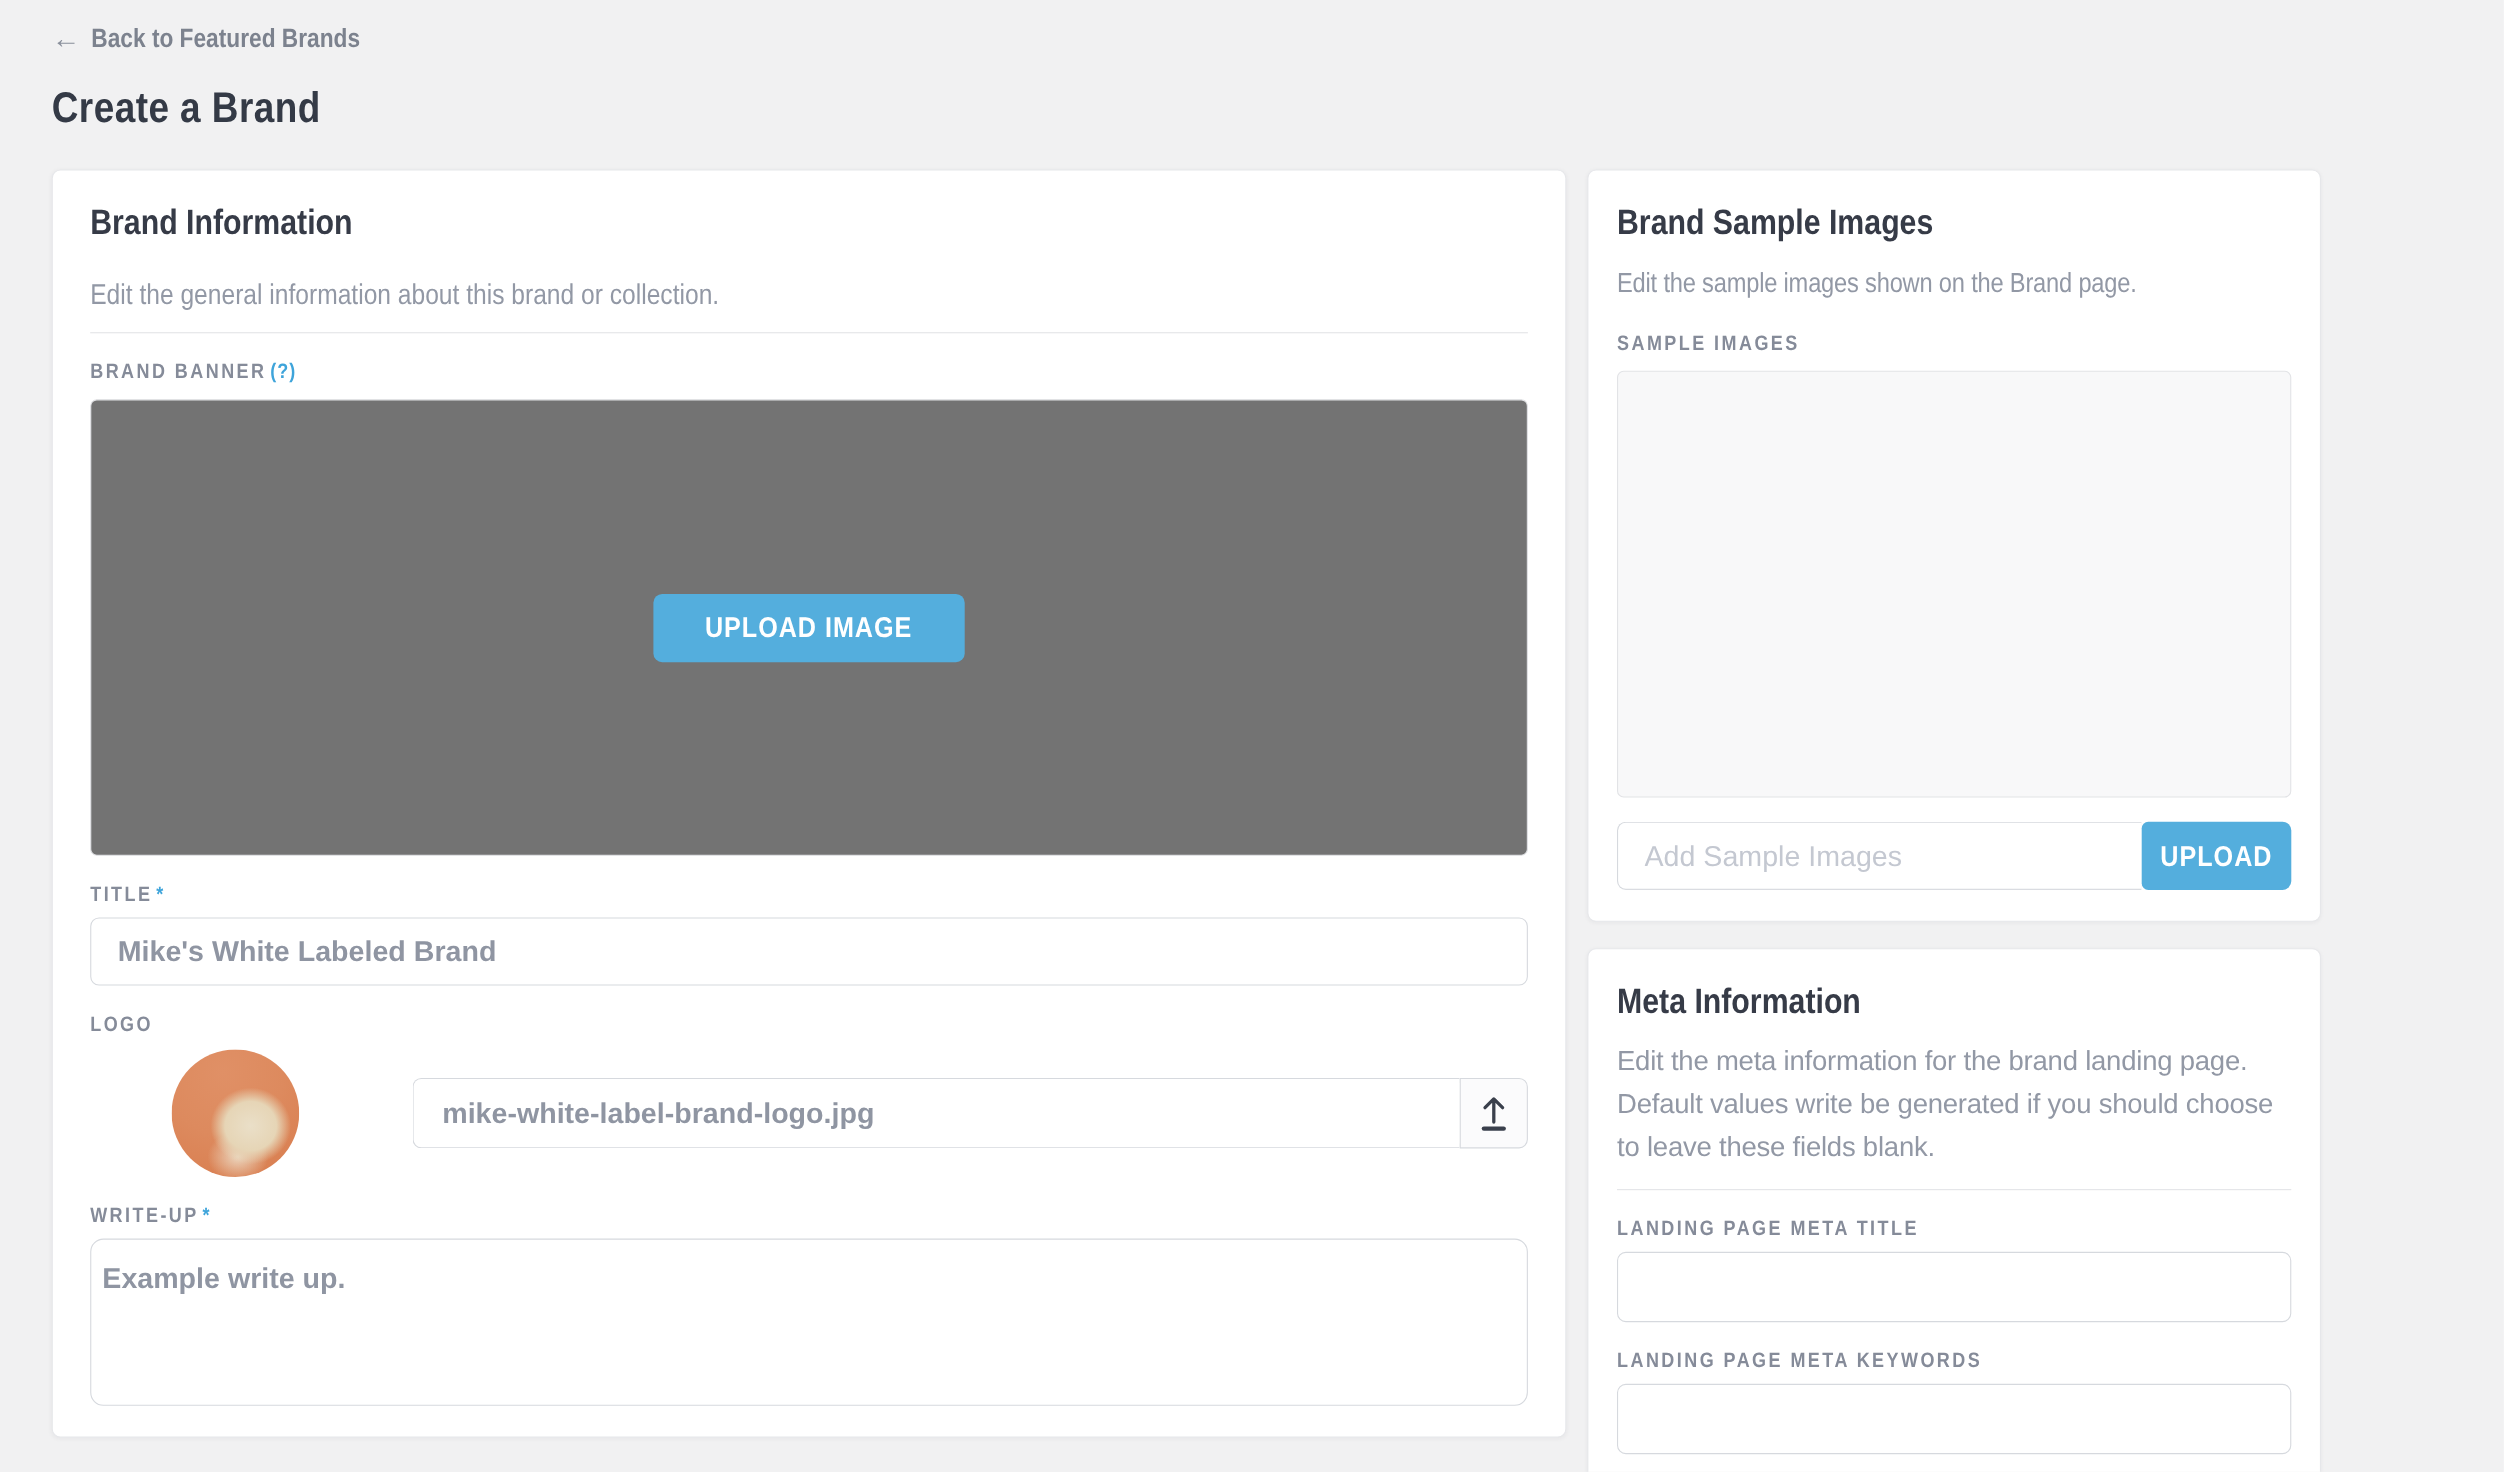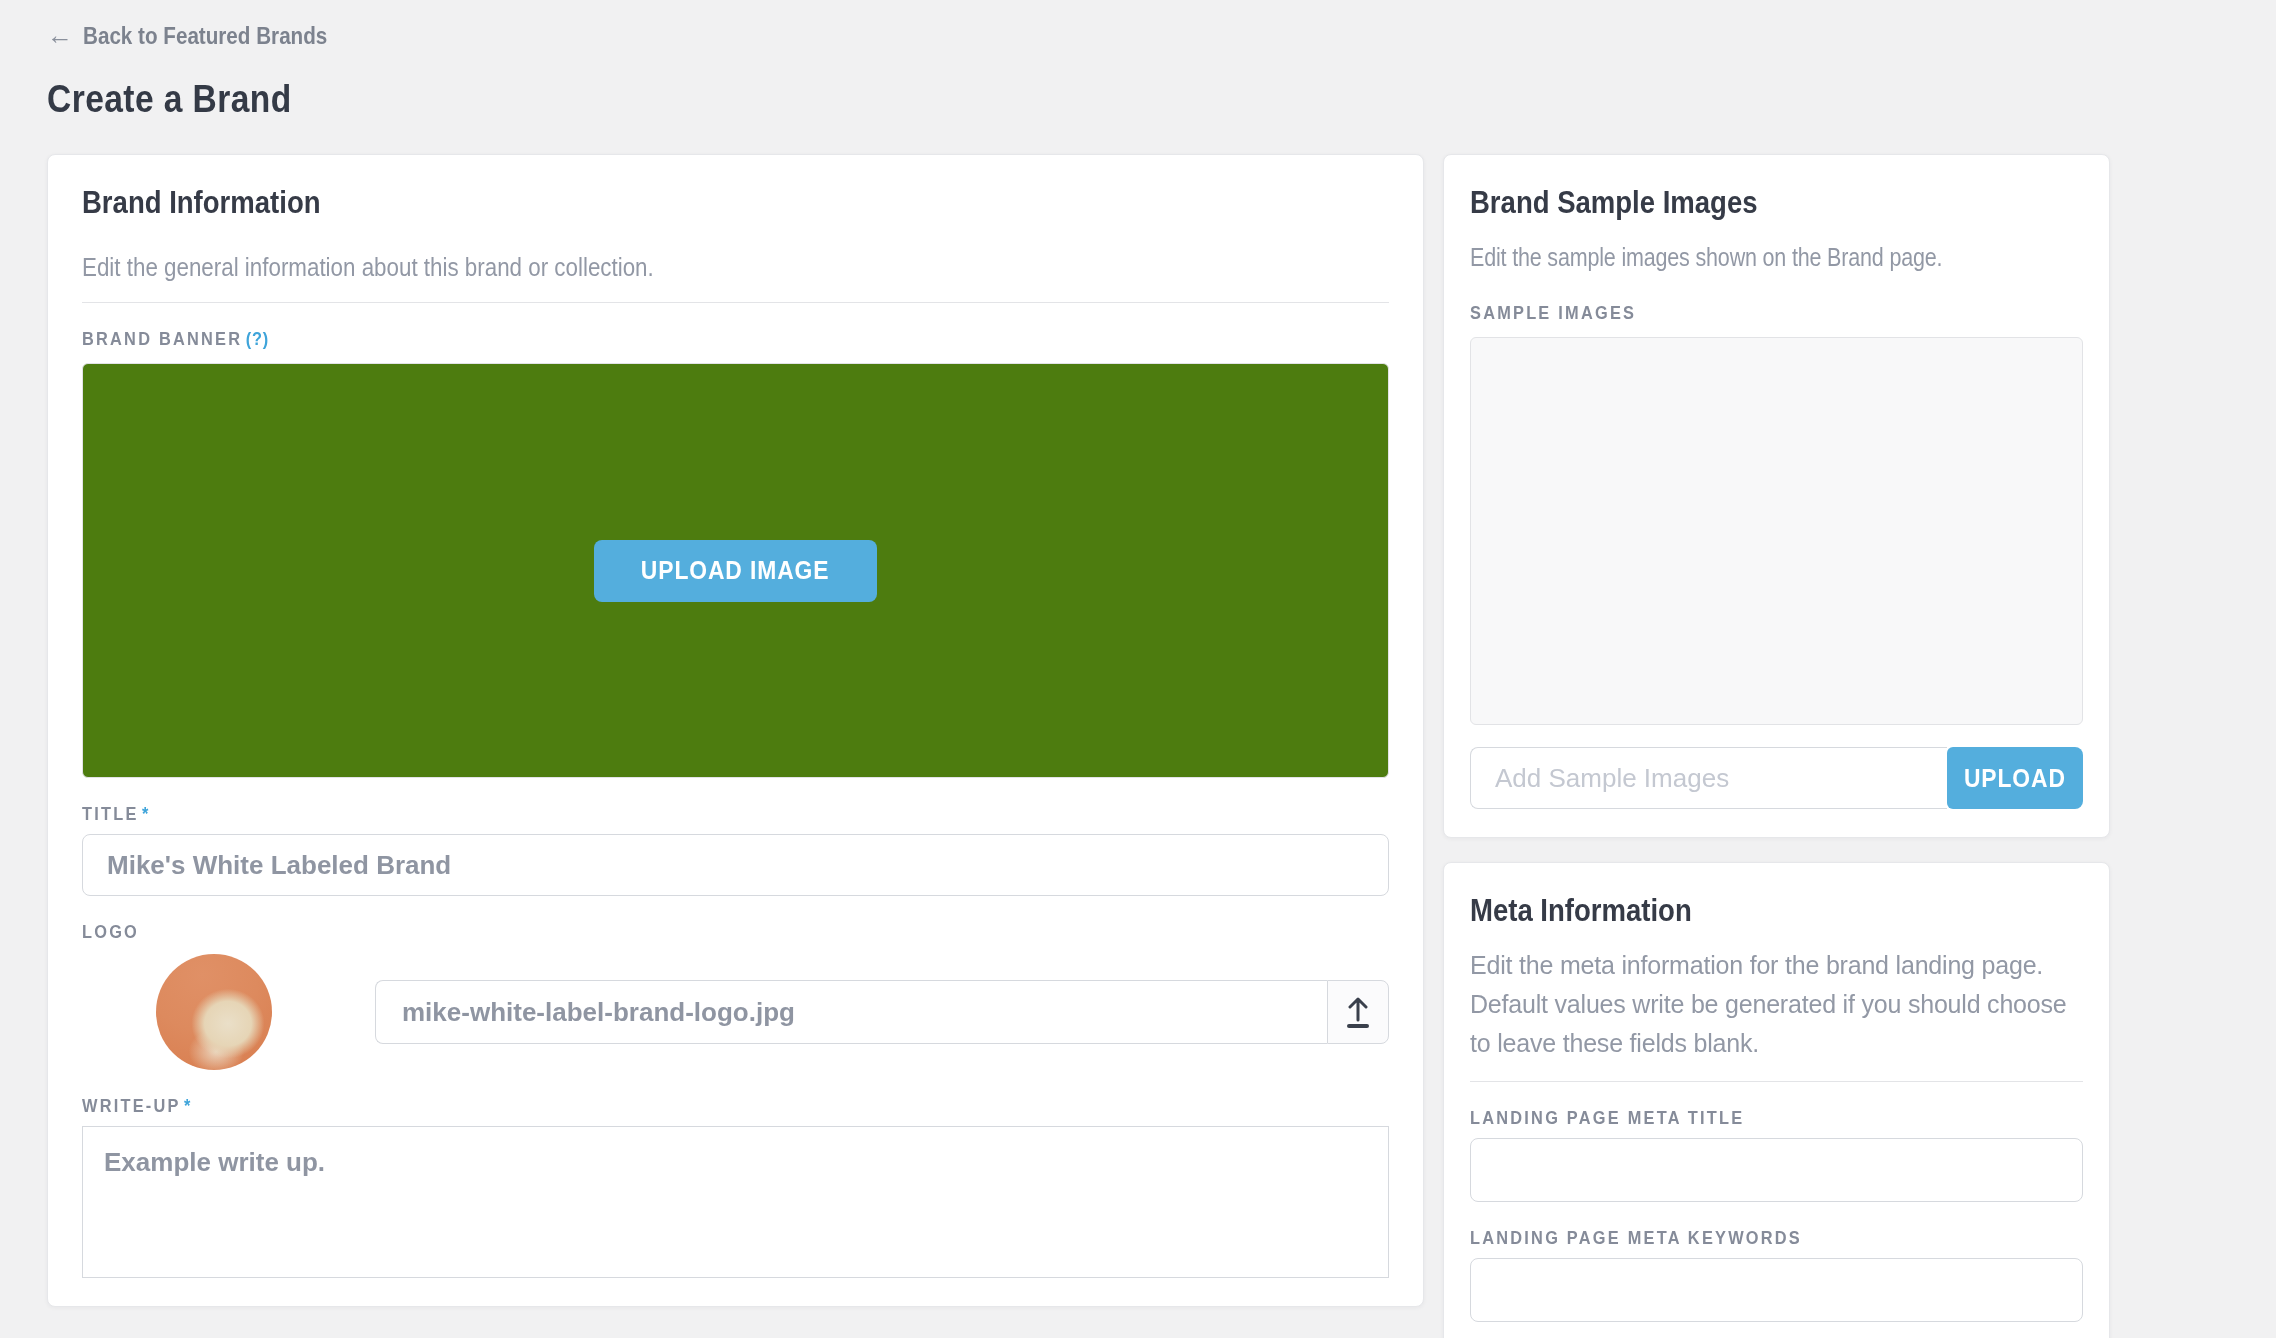--- a/index.html
+++ b/index.html
@@ -43,21 +43,21 @@
 
   .field-label {
     margin-top: 24px; line-height: 24px;
     font-size: 19px; font-weight: 700; letter-spacing: 2.6px;
     color: #858b99;
   }
   .field-label .mark { color: #3ea4da; margin-left: 4px; letter-spacing: 1px; }
 
   .banner-box {
     margin-top: 12px; height: 415px;
-    background: #4d7c0f; border: 1px solid #e2e3e6; border-radius: 6px;
+    background: #737373; border: 1px solid #e2e3e6; border-radius: 6px;
     display: flex; align-items: center; justify-content: center;
   }
   .btn-blue {
     background: #54aedd; color: #fff; border: none; border-radius: 8px;
     height: 62px; padding: 0 34px;
     font-family: inherit; font-size: 26px; font-weight: 700; letter-spacing: 1px;
     cursor: pointer;
   }
 
   input, textarea {
@@ -86,21 +86,21 @@
     font-size: 26px; font-weight: 700; color: #8f95a2; margin-left: 24px;
   }
   .addon-btn {
     width: 62px; height: 64px; flex: none;
     border: 1px solid #d6d9de; border-radius: 0 8px 8px 0;
     background: #fbfbfc; cursor: pointer;
     display: flex; align-items: center; justify-content: center;
   }
   .writeup {
     margin-top: 8px; display: block; width: 100%; height: 152px;
-    border-radius: 0; padding: 20px 21px;
+    border-radius: 12px; padding: 20px 10px;
     font-size: 26px; font-weight: 700; color: #8f95a2;
     resize: none;
   }
   .writeup::placeholder { color: #8f95a2; opacity: 1; }
 
   .sample-box {
     margin-top: 12px; height: 388px;
     background: #f8f8f9; border: 1px solid #e2e3e6; border-radius: 6px;
   }
   .sample-group { margin-top: 22px; display: flex; height: 62px; }

